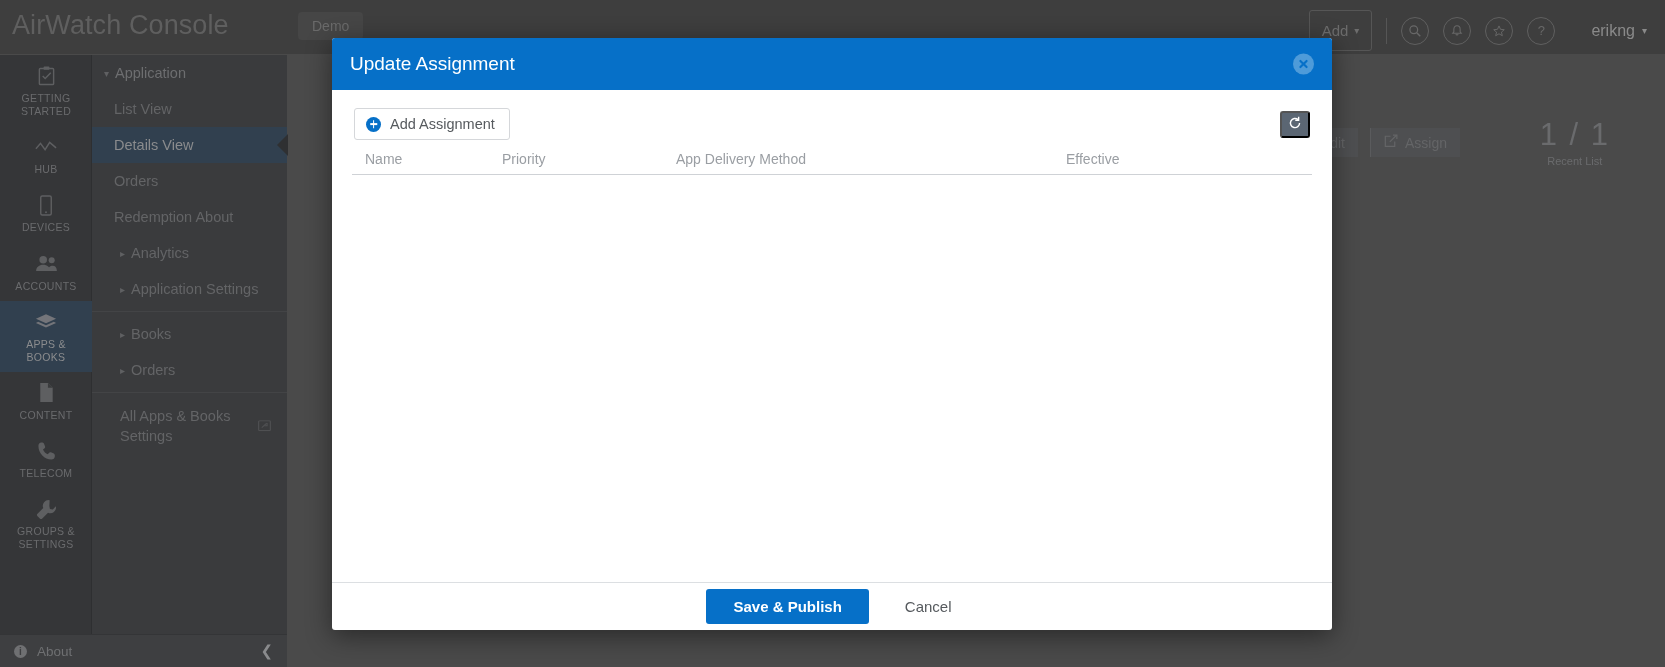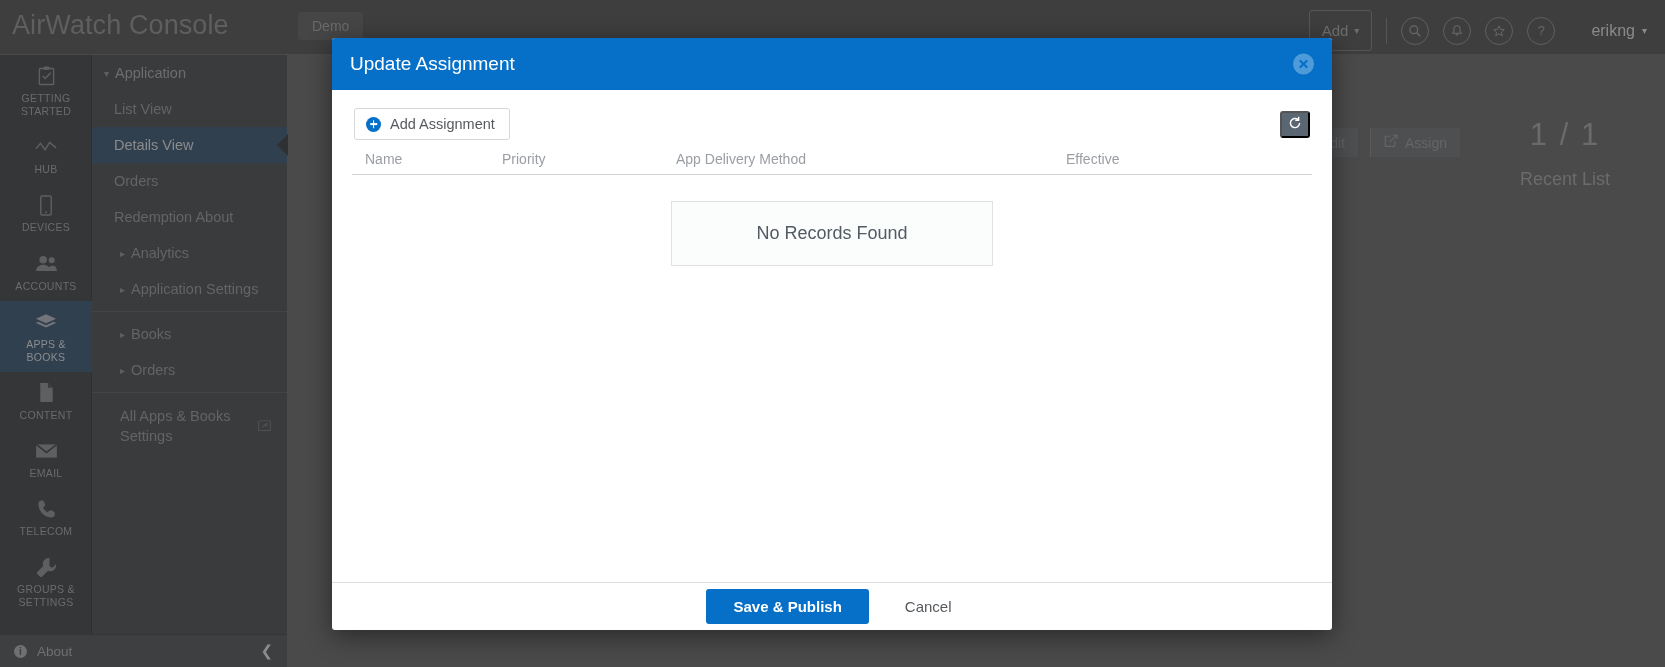--- a/index.html
+++ b/index.html
@@ -103,21 +103,21 @@
   
   .bgcontent { position:absolute; left:287px; top:55px; right:0; bottom:0; }
   .bg-actions { position:absolute; right:205px; top:73px; display:flex;gap:12px; }
   .bg-btn {
     background:#4e4f51; color:#646567; font-size:14px;
     padding:6px 13px; display:flex; align-items:center; gap:7px;
   }
   .bg-btn + .bg-btn { border-left:1px solid #5a5b5d; }
   .bg-count { position:absolute; right:55px; top:62px; text-align:center; color:#6a6b6d; }
   .bg-count .num { font-size:31px; font-weight:300; letter-spacing:2px; }
-  .bg-count .lbl { font-size:18px; margin-top:16px; }
+  .bg-count .lbl { font-size:11px; margin-top:2px; }
 
   
   .modal {
     position:absolute; left:332px; top:38px; width:1000px; height:592px;
     background:#fff; border-radius:3px;
     box-shadow:0 6px 26px rgba(0,0,0,0.45);
     display:flex; flex-direction:column;
   }
   .modal-header {
     height:52px; background:#0670c8; border-radius:3px 3px 0 0;
@@ -284,29 +284,20 @@
     <div class="rail-item">
       <span class="rail-ico">
         <svg width="16" height="21" viewBox="0 0 16 22">
             <path d="M2 1 h8 l5 5 v15 H2 Z" fill="#5e5f61"></path>
             <path d="M10 1 v5 h5" fill="#3a3b3d"></path>
           </svg>
       </span>
       <span>CONTENT</span>
     </div>
 
-    <div class="rail-item">
-      <span class="rail-ico">
-        <svg width="23" height="16" viewBox="0 0 24 17">
-            <rect x="1" y="1.5" width="22" height="14" fill="#5e5f61"></rect>
-            <path d="M1 1.5 L12 10 L23 1.5" fill="none" stroke="#353638" stroke-width="1.8"></path>
-          </svg>
-      </span>
-      <span>EMAIL</span>
-    </div>
 
     <div class="rail-item">
       <span class="rail-ico">
         <svg width="19" height="20" viewBox="0 0 20 21">
             <path d="M4.5 1.5 c1.6 0 2.6 .4 3 1.6 l1 2.6 c.3 .9 0 1.5-.8 2.1 L6.3 8.9 c1 2.3 2.8 4.1 5.1 5.1 l1.1-1.4 c.6-.8 1.2-1.1 2.1-.8 l2.6 1 c1.2 .4 1.6 1.4 1.6 3 0 2.5-1.6 3.7-3.7 3.7 C8 19.5 1.5 13 1.5 5.2 1.5 3.1 2.7 1.5 4.5 1.5 Z" fill="#5e5f61"></path>
           </svg>
       </span>
       <span>TELECOM</span>
     </div>
 
@@ -434,21 +425,20 @@
         </button>
       </div>
 
       <div class="grid-head">
         <span class="col-name">Name</span>
         <span class="col-prio">Priority</span>
         <span class="col-delivery">App Delivery Method</span>
         <span class="col-eff">Effective</span>
       </div>
 
-      <div class="no-records">No Records Found</div>
     </div>
 
     <div class="modal-footer">
       <button class="btn-primary">Save &amp; Publish</button>
       <button class="btn-link">Cancel</button>
     </div>
   </div>
 
 </div>
 

